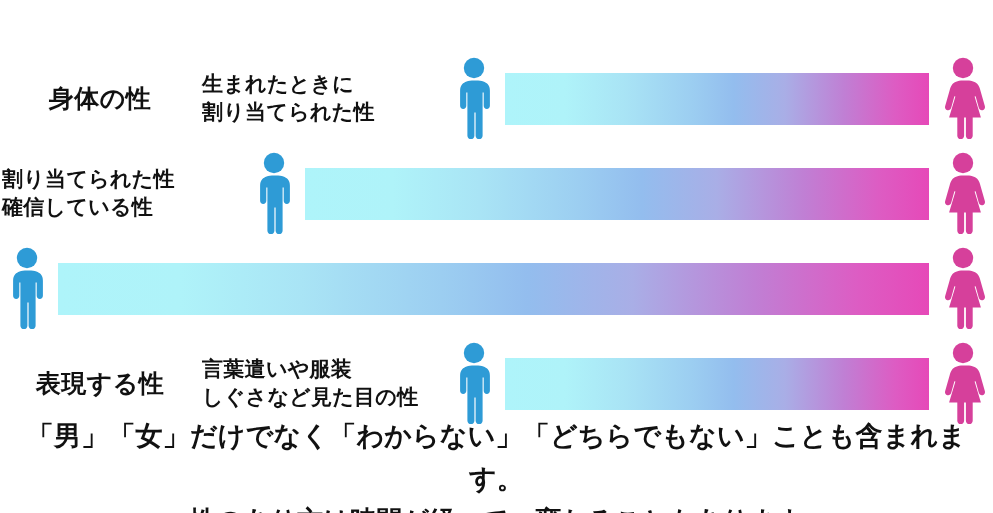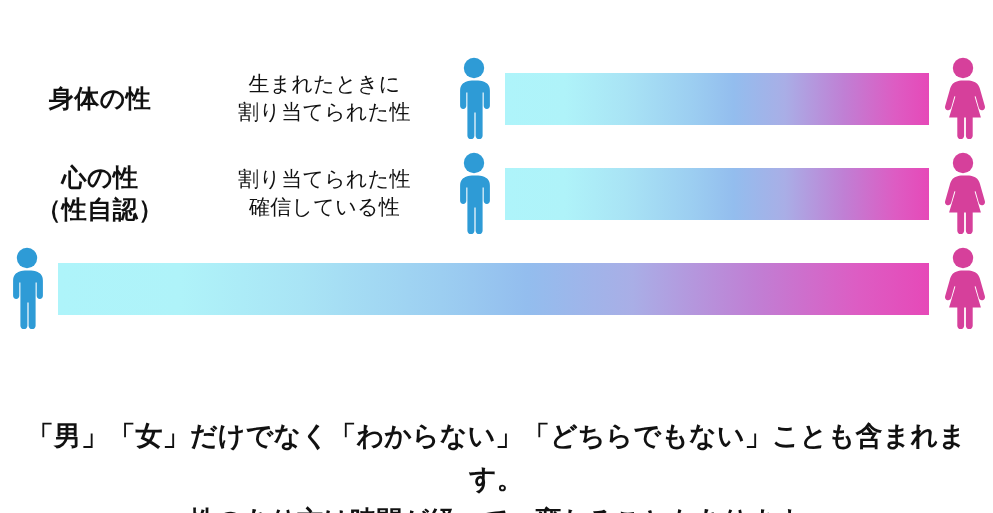--- a/index.html
+++ b/index.html
@@ -45,23 +45,22 @@
     font-size: 25px;
     font-weight: bold;
     line-height: 1.28;
     letter-spacing: 0.5px;
     white-space: pre-line;
   }
 
   .col-description {
     width: 245px;
     flex: 0 0 245px;
-    text-align: center;
     font-size: 21px;
-    font-weight: normal;
+    font-weight: bold;
     line-height: 1.32;
     letter-spacing: 0.3px;
     white-space: pre-line;
     margin-left: 2px;
   }
 
   .col-icon-male {
     flex: 0 0 54px;
     width: 54px;
     display: flex;
@@ -128,22 +127,20 @@
     <div class="col-bar"></div>
     <div class="col-icon-female">
       <svg class="icon-svg" width="50" height="84" viewBox="0 0 50 84" aria-hidden="true">
         <circle cx="25" cy="11" r="10.2" fill="#d6409b"></circle>
         <path d="M25 23.5c-5.6 0-9.1 1.7-11 4.3-1.1 1.5-1.8 3.4-2.4 5.6L7.1 49.3c-.5 1.9.5 3.5 2.3 3.9 1.8.4 3.3-.6 3.8-2.4l3.2-11.6 1 .3-6.3 21.1h8.2v18.1c0 2 1.5 3.4 3.4 3.4s3.4-1.4 3.4-3.4V60.6h1.8v18.1c0 2 1.5 3.4 3.4 3.4s3.4-1.4 3.4-3.4V60.6h8.2l-6.3-21.1 1-.3 3.2 11.6c.5 1.8 2 2.8 3.8 2.4 1.8-.4 2.8-2 2.3-3.9l-4.5-15.9c-.6-2.2-1.3-4.1-2.4-5.6-1.9-2.6-5.4-4.3-11-4.3z" fill="#d6409b"></path>
       </svg>
     </div>
   </div>
 
   <div class="row row-2">
-    <div class="col-category">心の性
-（性自認）</div>
     <div class="col-description">割り当てられた性
 確信している性</div>
     <div class="col-icon-male">
       <svg class="icon-svg" width="44" height="84" viewBox="0 0 44 84" aria-hidden="true">
         <circle cx="22" cy="11" r="10.2" fill="#2e9bd6"></circle>
         <path d="M22 23.5c-6.2 0-9.6 1.6-11.6 3.6-1.7 1.7-2.3 4-2.3 6.6v15.1c0 1.9 1.3 3.2 3.1 3.2 1.8 0 3.1-1.3 3.1-3.2V35.5h1.1v43.2c0 2 1.5 3.4 3.5 3.4s3.5-1.4 3.5-3.4V55.6h1.2v23.1c0 2 1.5 3.4 3.5 3.4s3.5-1.4 3.5-3.4V35.5h1.1v13.3c0 1.9 1.3 3.2 3.1 3.2 1.8 0 3.1-1.3 3.1-3.2V33.7c0-2.6-.6-4.9-2.3-6.6-2-2-5.4-3.6-11.6-3.6z" fill="#2e9bd6"></path>
       </svg>
     </div>
     <div class="col-bar"></div>
     <div class="col-icon-female">
@@ -163,19 +160,37 @@
     </div>
     <div class="col-bar"></div>
     <div class="col-icon-female">
       <svg class="icon-svg" width="50" height="84" viewBox="0 0 50 84" aria-hidden="true">
         <circle cx="25" cy="11" r="10.2" fill="#d6409b"></circle>
         <path d="M25 23.5c-5.6 0-9.1 1.7-11 4.3-1.1 1.5-1.8 3.4-2.4 5.6L7.1 49.3c-.5 1.9.5 3.5 2.3 3.9 1.8.4 3.3-.6 3.8-2.4l3.2-11.6 1 .3-6.3 21.1h8.2v18.1c0 2 1.5 3.4 3.4 3.4s3.4-1.4 3.4-3.4V60.6h1.8v18.1c0 2 1.5 3.4 3.4 3.4s3.4-1.4 3.4-3.4V60.6h8.2l-6.3-21.1 1-.3 3.2 11.6c.5 1.8 2 2.8 3.8 2.4 1.8-.4 2.8-2 2.3-3.9l-4.5-15.9c-.6-2.2-1.3-4.1-2.4-5.6-1.9-2.6-5.4-4.3-11-4.3z" fill="#d6409b"></path>
       </svg>
     </div>
   </div>
 
+  <div class="row row-4">
+    <div class="col-category">表現する性</div>
+    <div class="col-description">言葉遣いや服装
+しぐさなど見た目の性</div>
+    <div class="col-icon-male">
+      <svg class="icon-svg" width="44" height="84" viewBox="0 0 44 84" aria-hidden="true">
+        <circle cx="22" cy="11" r="10.2" fill="#2e9bd6"></circle>
+        <path d="M22 23.5c-6.2 0-9.6 1.6-11.6 3.6-1.7 1.7-2.3 4-2.3 6.6v15.1c0 1.9 1.3 3.2 3.1 3.2 1.8 0 3.1-1.3 3.1-3.2V35.5h1.1v43.2c0 2 1.5 3.4 3.5 3.4s3.5-1.4 3.5-3.4V55.6h1.2v23.1c0 2 1.5 3.4 3.5 3.4s3.5-1.4 3.5-3.4V35.5h1.1v13.3c0 1.9 1.3 3.2 3.1 3.2 1.8 0 3.1-1.3 3.1-3.2V33.7c0-2.6-.6-4.9-2.3-6.6-2-2-5.4-3.6-11.6-3.6z" fill="#2e9bd6"></path>
+      </svg>
+    </div>
+    <div class="col-bar"></div>
+    <div class="col-icon-female">
+      <svg class="icon-svg" width="50" height="84" viewBox="0 0 50 84" aria-hidden="true">
+        <circle cx="25" cy="11" r="10.2" fill="#d6409b"></circle>
+        <path d="M25 23.5c-5.6 0-9.1 1.7-11 4.3-1.1 1.5-1.8 3.4-2.4 5.6L7.1 49.3c-.5 1.9.5 3.5 2.3 3.9 1.8.4 3.3-.6 3.8-2.4l3.2-11.6 1 .3-6.3 21.1h8.2v18.1c0 2 1.5 3.4 3.4 3.4s3.4-1.4 3.4-3.4V60.6h1.8v18.1c0 2 1.5 3.4 3.4 3.4s3.4-1.4 3.4-3.4V60.6h8.2l-6.3-21.1 1-.3 3.2 11.6c.5 1.8 2 2.8 3.8 2.4 1.8-.4 2.8-2 2.3-3.9l-4.5-15.9c-.6-2.2-1.3-4.1-2.4-5.6-1.9-2.6-5.4-4.3-11-4.3z" fill="#d6409b"></path>
+      </svg>
+    </div>
+  </div>
 
 </div>
 
 <div id="caption">
   <span class="cap-line cap-line-1">「男」「女」だけでなく「わからない」「どちらでもない」ことも含まれます。</span>
   <span class="cap-line cap-line-2">性のあり方は時間が経って、変わることもあります</span>
 </div>
 
 </body></html>

